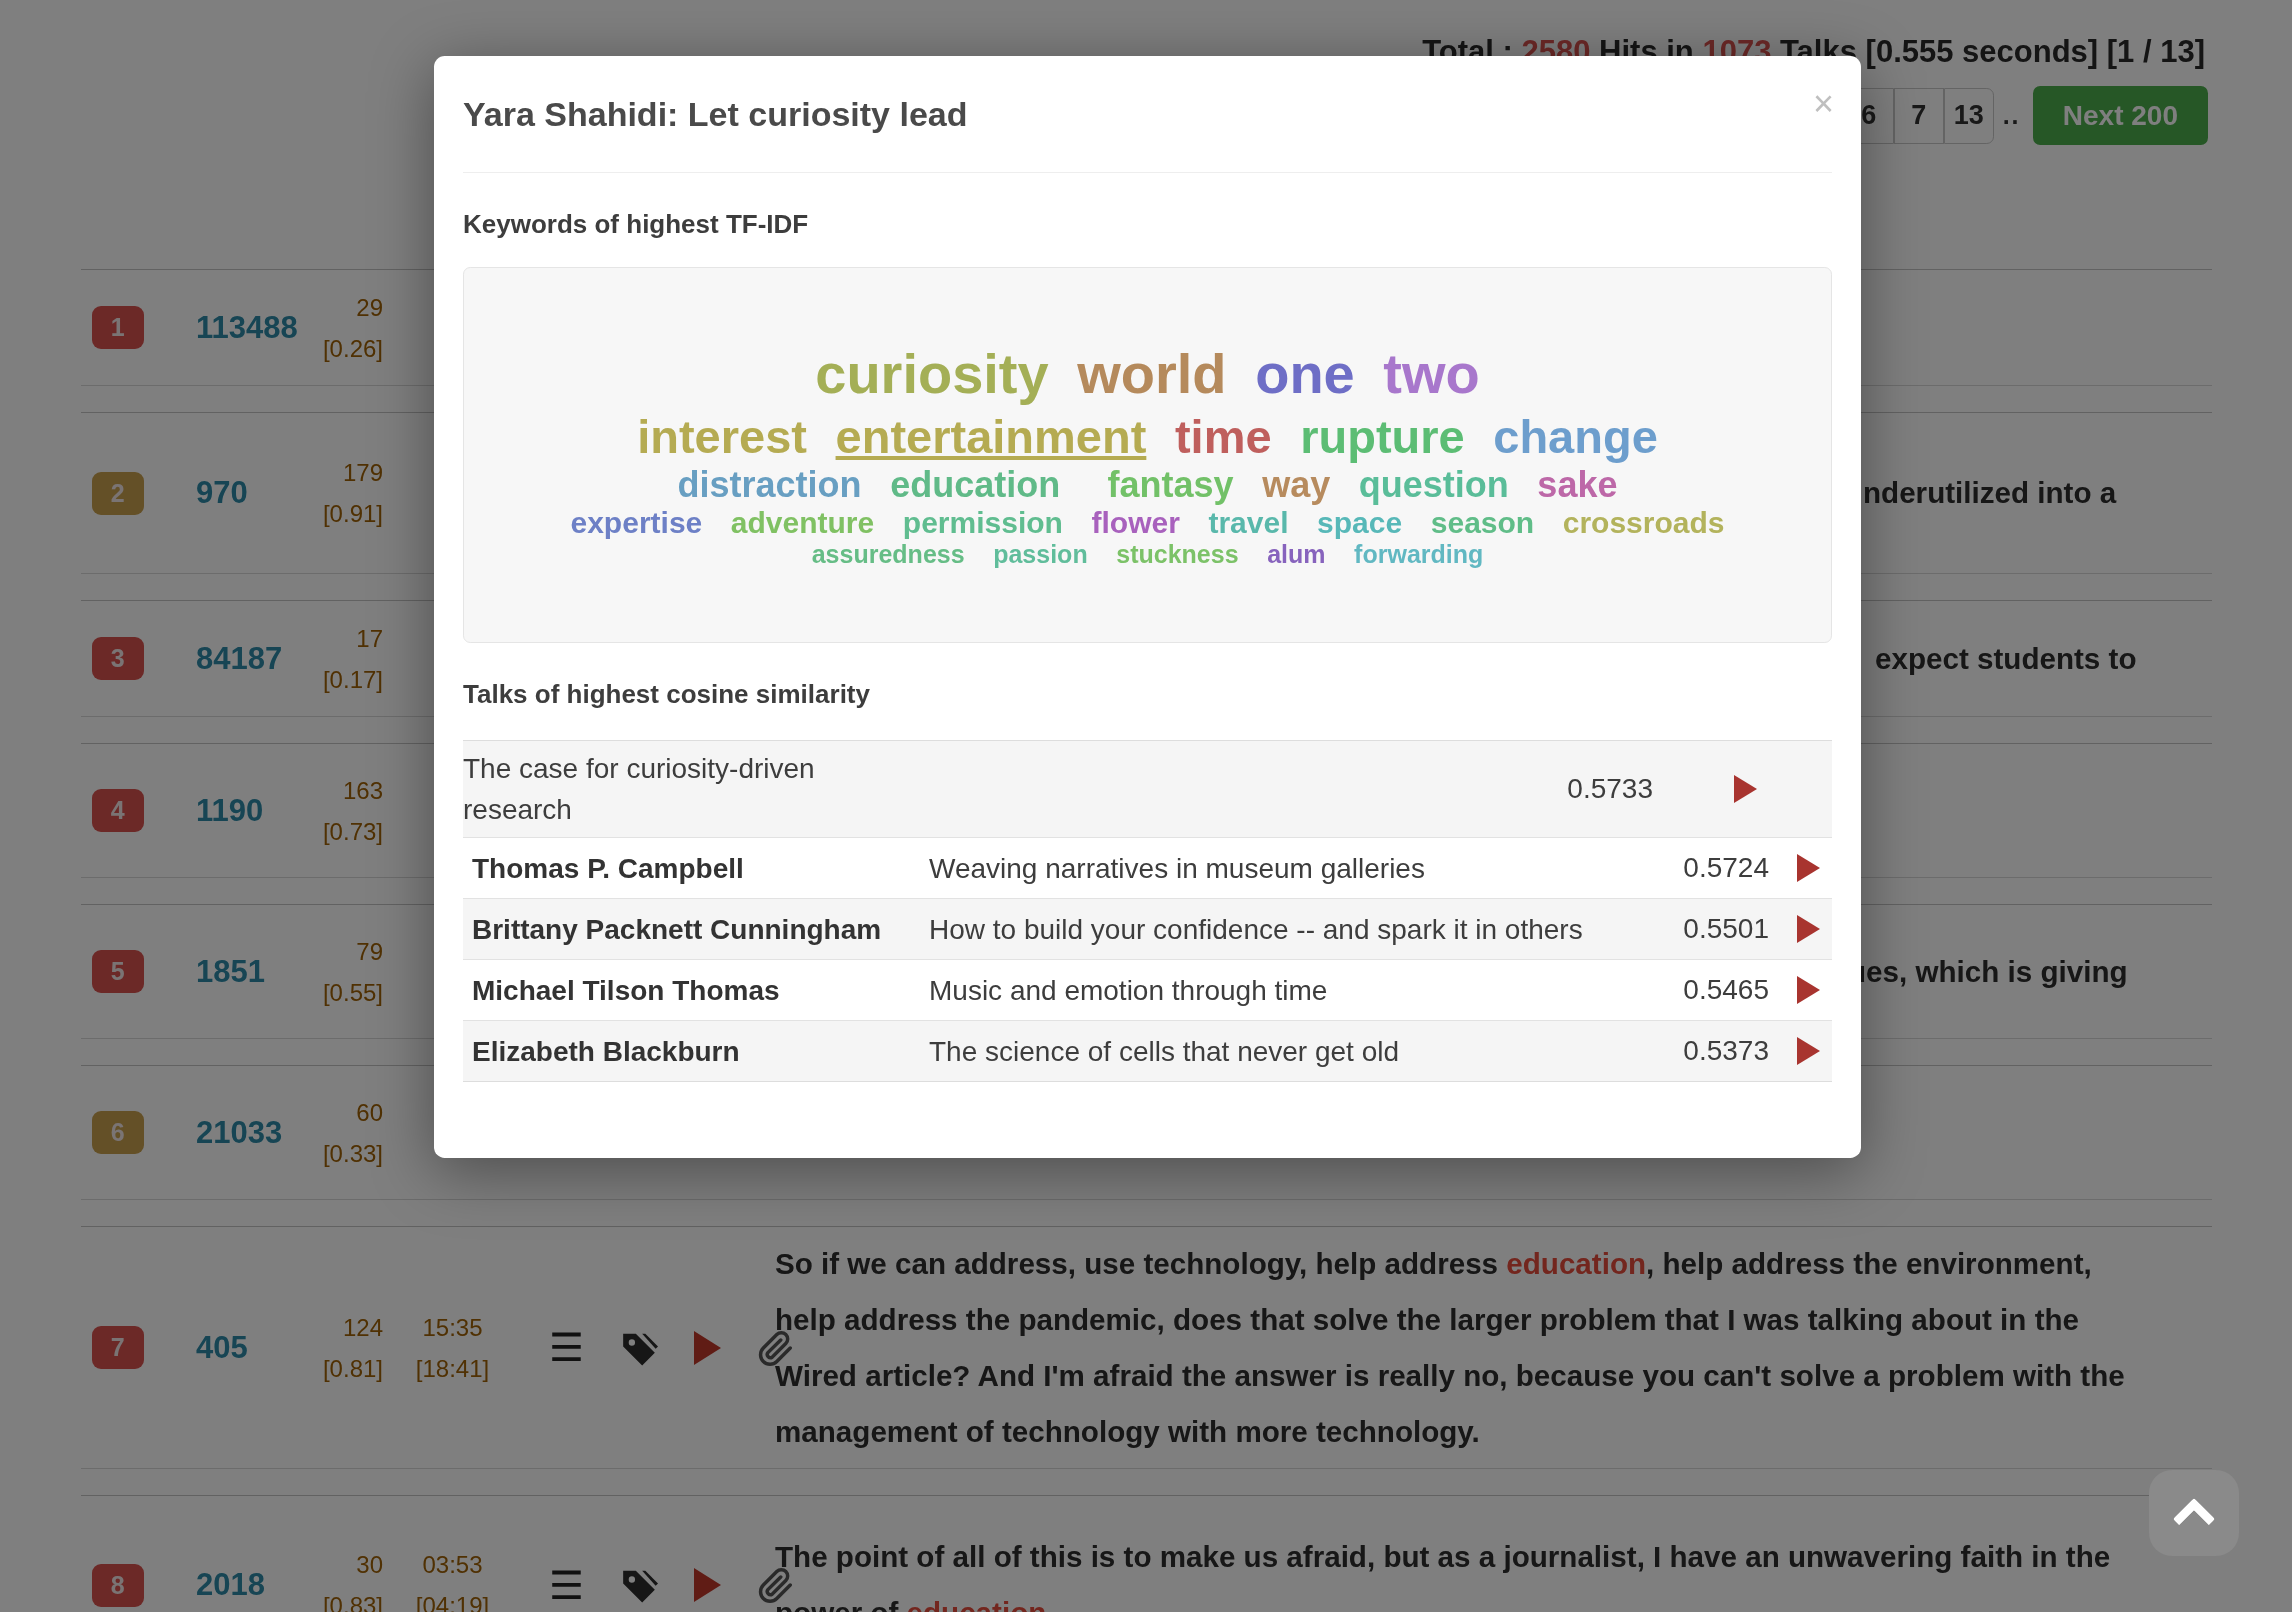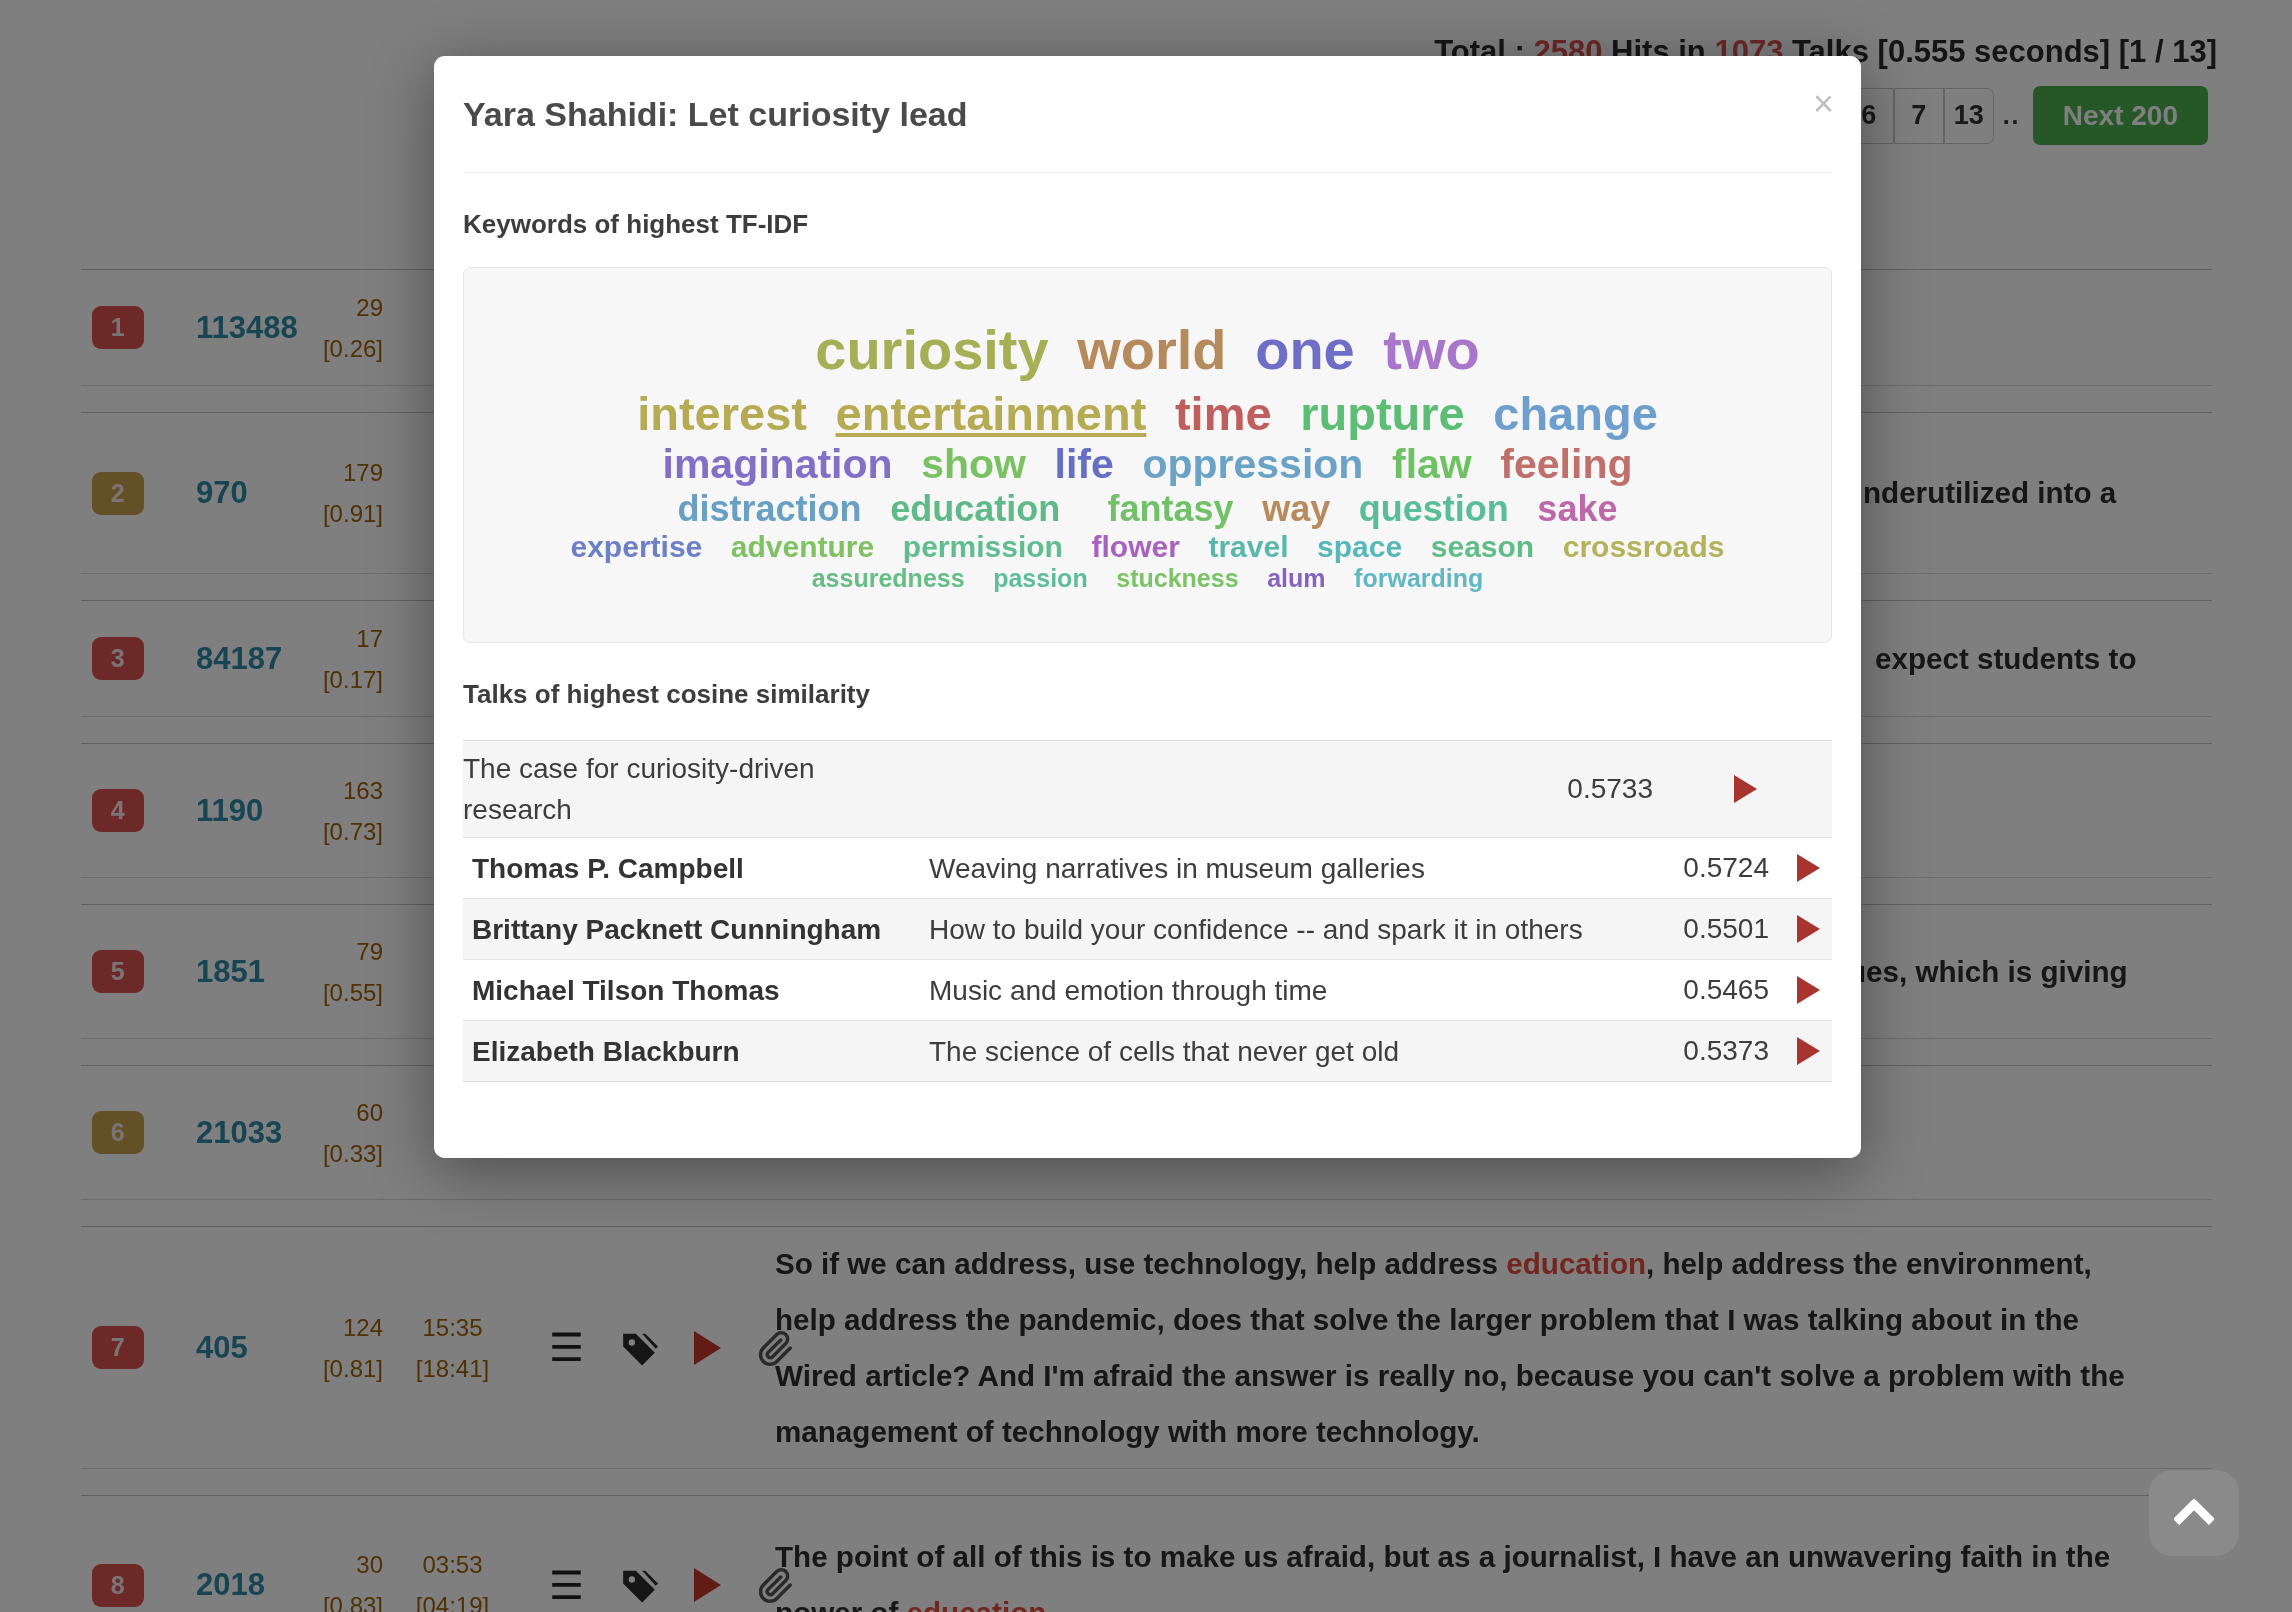--- a/index.html
+++ b/index.html
@@ -2,21 +2,21 @@
 <html style="font-size:14.3px"><head>
 <meta charset="utf-8">
 <style>
   * { margin:0; padding:0; box-sizing:border-box; }
   html,body { width:2293px; height:1612px; }
   body { font-family:"Liberation Sans", sans-serif; background:#fff; overflow:hidden; position:relative; }
 
   .page { position:absolute; inset:0; background:#fff; }
 
   
-  .results-header { position:absolute; top:34px; right:76px; font-size:31px; font-weight:bold; color:#2b2b2b; white-space:nowrap; }
+  .results-header { position:absolute; top:34px; right:88px; font-size:31px; font-weight:bold; color:#2b2b2b; white-space:nowrap; }
   .results-header .hl { color:#d9534f; }
   .pagination-row { position:absolute; top:86px; right:85px; display:flex; align-items:center; }
   .page-btn { width:50px; height:56px; background:#fff; border:1.8px solid #c8c8c8; border-left-width:0.9px; border-right-width:0.9px;
               display:flex; align-items:center; justify-content:center; font-size:27px; font-weight:bold; color:#333; }
   .page-btn.first { border-top-left-radius:7.2px; border-bottom-left-radius:7.2px; }
   .page-btn.last  { border-top-right-radius:7.2px; border-bottom-right-radius:7.2px; }
   .page-dots { font-size:25px; font-weight:bold; color:#333; margin:0 12.5px 0 9px; letter-spacing:1.8px; }
   .next-btn { height:59px; padding:0 30px; background:#4cae4c; border:none; border-radius:7.2px; color:#fff; font-size:28px; font-weight:bold; display:flex; align-items:center; }
 
   
@@ -237,28 +237,20 @@
       <span style="color: rgb(110, 110, 198);">one</span>
       <span style="color: rgb(168, 119, 204);">two</span>
     </div>
     <div class="cloud-line cl2">
       <span style="color: rgb(181, 171, 82);">interest</span>
       <span style="color: rgb(181, 171, 82); text-decoration: underline;">entertainment</span>
       <span style="color: rgb(191, 95, 93);">time</span>
       <span style="color: rgb(92, 189, 116);">rupture</span>
       <span style="color: rgb(109, 158, 205);">change</span>
     </div>
-    <div class="cloud-line cl3">
-      <span style="color: rgb(129, 112, 198);">imagination</span>
-      <span style="color: rgb(121, 193, 99);">show</span>
-      <span style="color: rgb(102, 111, 196);">life</span>
-      <span style="color: rgb(107, 163, 198);">oppression</span>
-      <span style="color: rgb(111, 194, 99);">flaw</span>
-      <span style="color: rgb(192, 112, 106);">feeling</span>
-    </div>
     <div class="cloud-line cl4">
       <span style="color: rgb(104, 159, 194);">distraction</span>
       <span style="color: rgb(96, 186, 136);">education</span>
       <span style="color: rgb(114, 193, 104); margin-left: 33px;">fantasy</span>
       <span style="color: rgb(183, 139, 94);">way</span>
       <span style="color: rgb(90, 189, 153);">question</span>
       <span style="color: rgb(189, 104, 168);">sake</span>
     </div>
     <div class="cloud-line cl5">
       <span style="color: rgb(109, 128, 198);">expertise</span>

